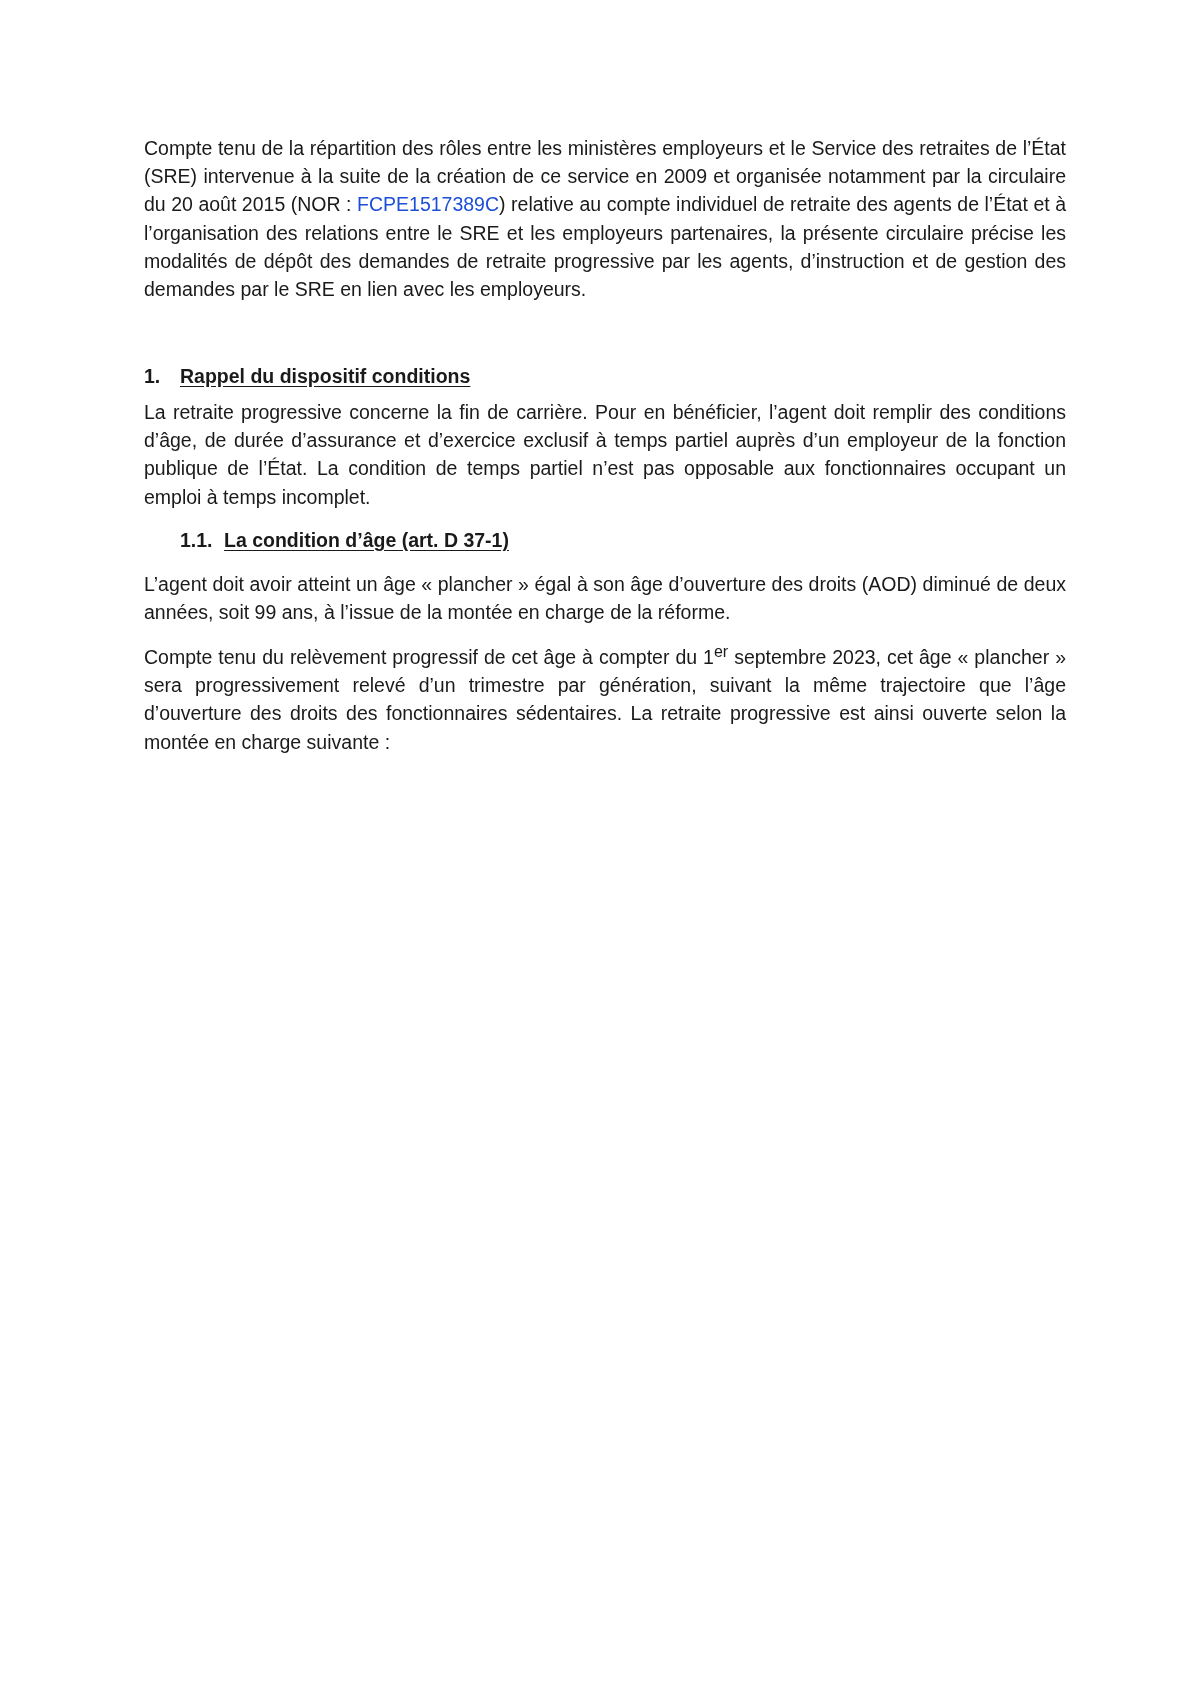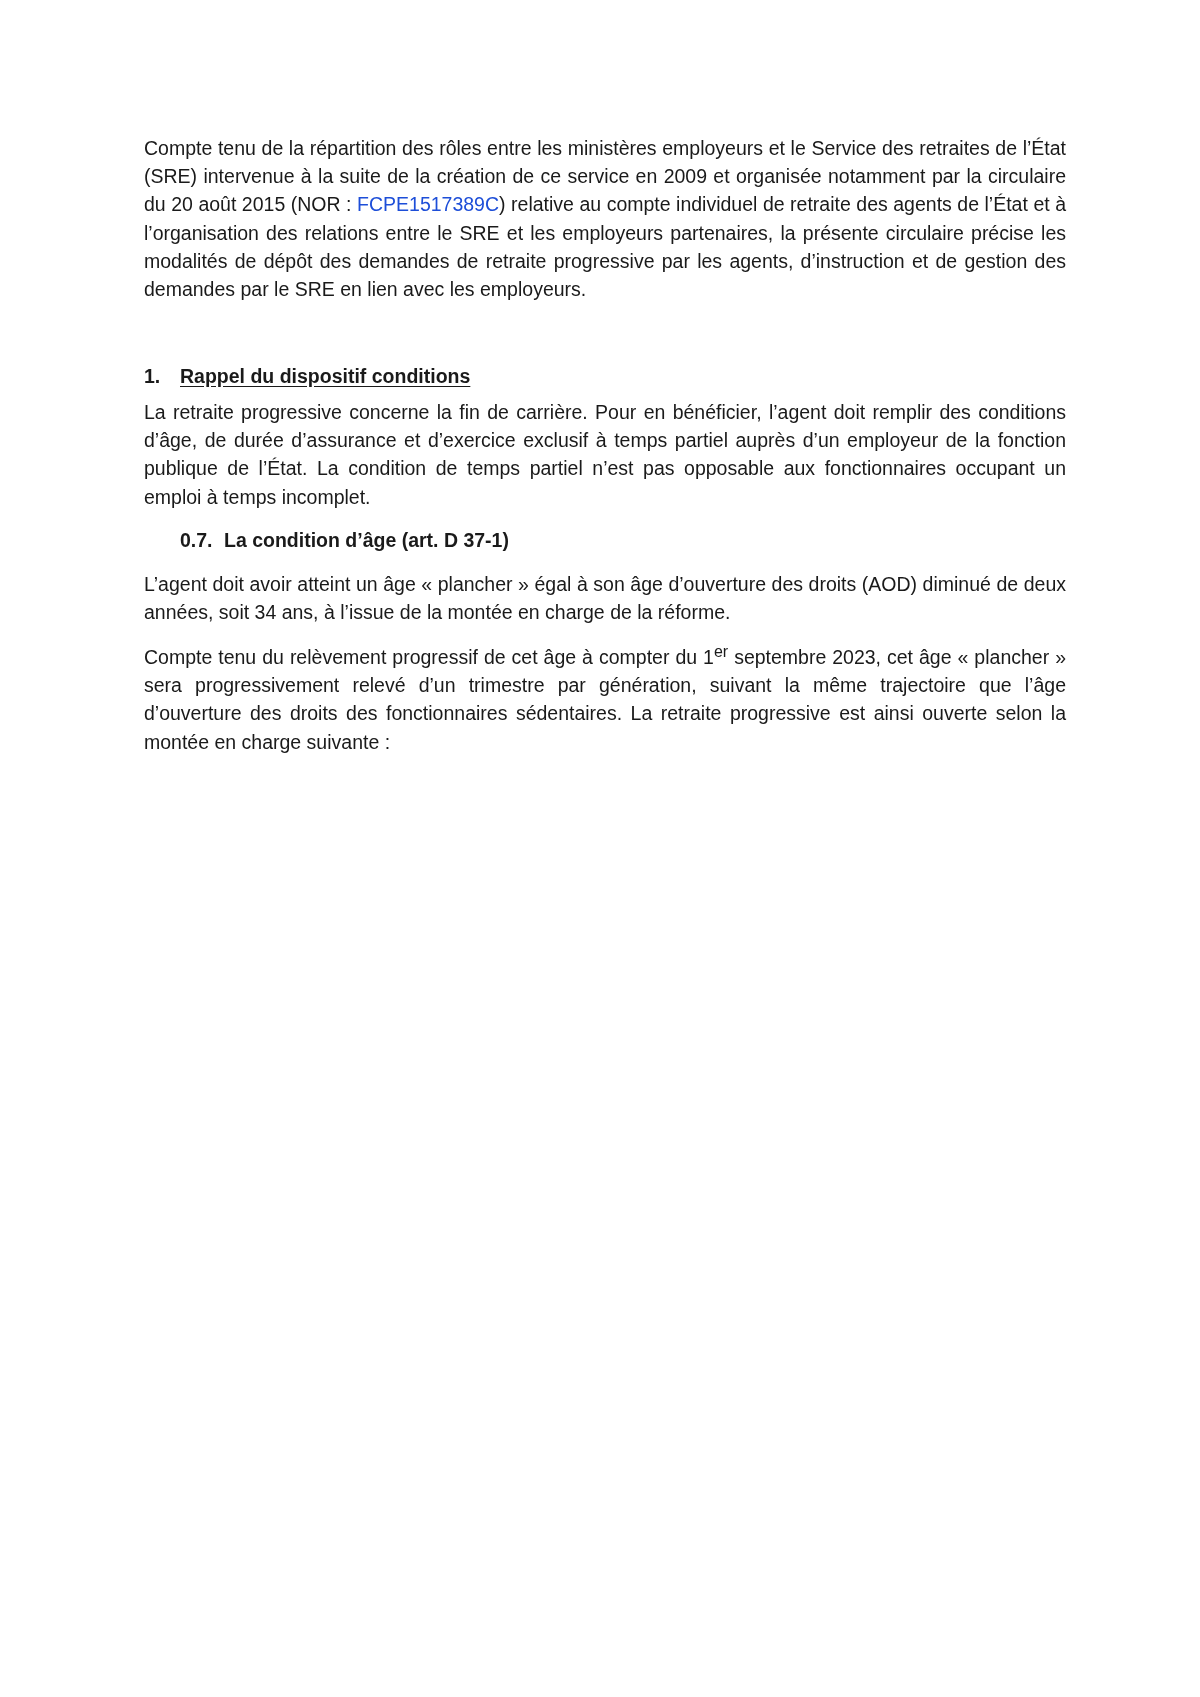--- a/index.html
+++ b/index.html
@@ -57,38 +57,39 @@
       font-size: 19.5px;
       line-height: 28px;
       margin: 0;
       white-space: nowrap;
     }
     .subheading .num {
       display: inline-block;
       width: 44px;
     }
     .subheading .title {
+      text-decoration: underline;
       text-underline-offset: 3px;
     }
     sup {
       font-size: 16px;
       line-height: 0;
       vertical-align: 7px;
     }
   </style>
 </head>
 <body>
 
 <div class="page">
 
   <p class="para" style="top:134px;"><span>Compte tenu de la répartition des rôles entre les ministères employeurs et le Service des retraites de l’État (SRE) intervenue à la suite de la création de ce service en 2009 et organisée notamment par la circulaire du 20 août 2015 (NOR : </span><span class="nor-ref">FCPE1517389C</span><span>) relative au compte individuel de retraite des agents de l’État et à l’organisation des relations entre le SRE et les employeurs partenaires, la présente circulaire précise les modalités de dépôt des demandes de retraite progressive par les agents, d’instruction et de gestion des demandes par le SRE en lien avec les employeurs.</span></p>
 
   <h2 class="heading" style="top:362px;"><span class="num">1.</span><span class="title">Rappel du dispositif conditions</span></h2>
 
   <p class="para" style="top:398px;">La retraite progressive concerne la fin de carrière. Pour en bénéficier, l’agent doit remplir des conditions d’âge, de durée d’assurance et d’exercice exclusif à temps partiel auprès d’un employeur de la fonction publique de l’État. La condition de temps partiel n’est pas opposable aux fonctionnaires occupant un emploi à temps incomplet.</p>
 
-  <h3 class="subheading" style="top:526px;"><span class="num">0.7.</span><span class="title">La condition d’âge (art. D 37-1)</span></h3>
+  <h3 class="subheading" style="top:526px;"><span class="num">1.1.</span><span class="title">La condition d’âge (art. D 37-1)</span></h3>
 
-  <p class="para" style="top:570px;">L’agent doit avoir atteint un âge « plancher » égal à son âge d’ouverture des droits (AOD) diminué de deux années, soit 34 ans, à l’issue de la montée en charge de la réforme.</p>
+  <p class="para" style="top:570px;">L’agent doit avoir atteint un âge « plancher » égal à son âge d’ouverture des droits (AOD) diminué de deux années, soit 99 ans, à l’issue de la montée en charge de la réforme.</p>
 
   <p class="para" style="top:643px;"><span>Compte tenu du relèvement progressif de cet âge à compter du 1</span><sup>er</sup><span> septembre 2023, cet âge « plancher » sera progressivement relevé d’un trimestre par génération, suivant la même trajectoire que l’âge d’ouverture des droits des fonctionnaires sédentaires. La retraite progressive est ainsi ouverte selon la montée en charge suivante :</span></p>
 
 </div>
 
 </body></html>

